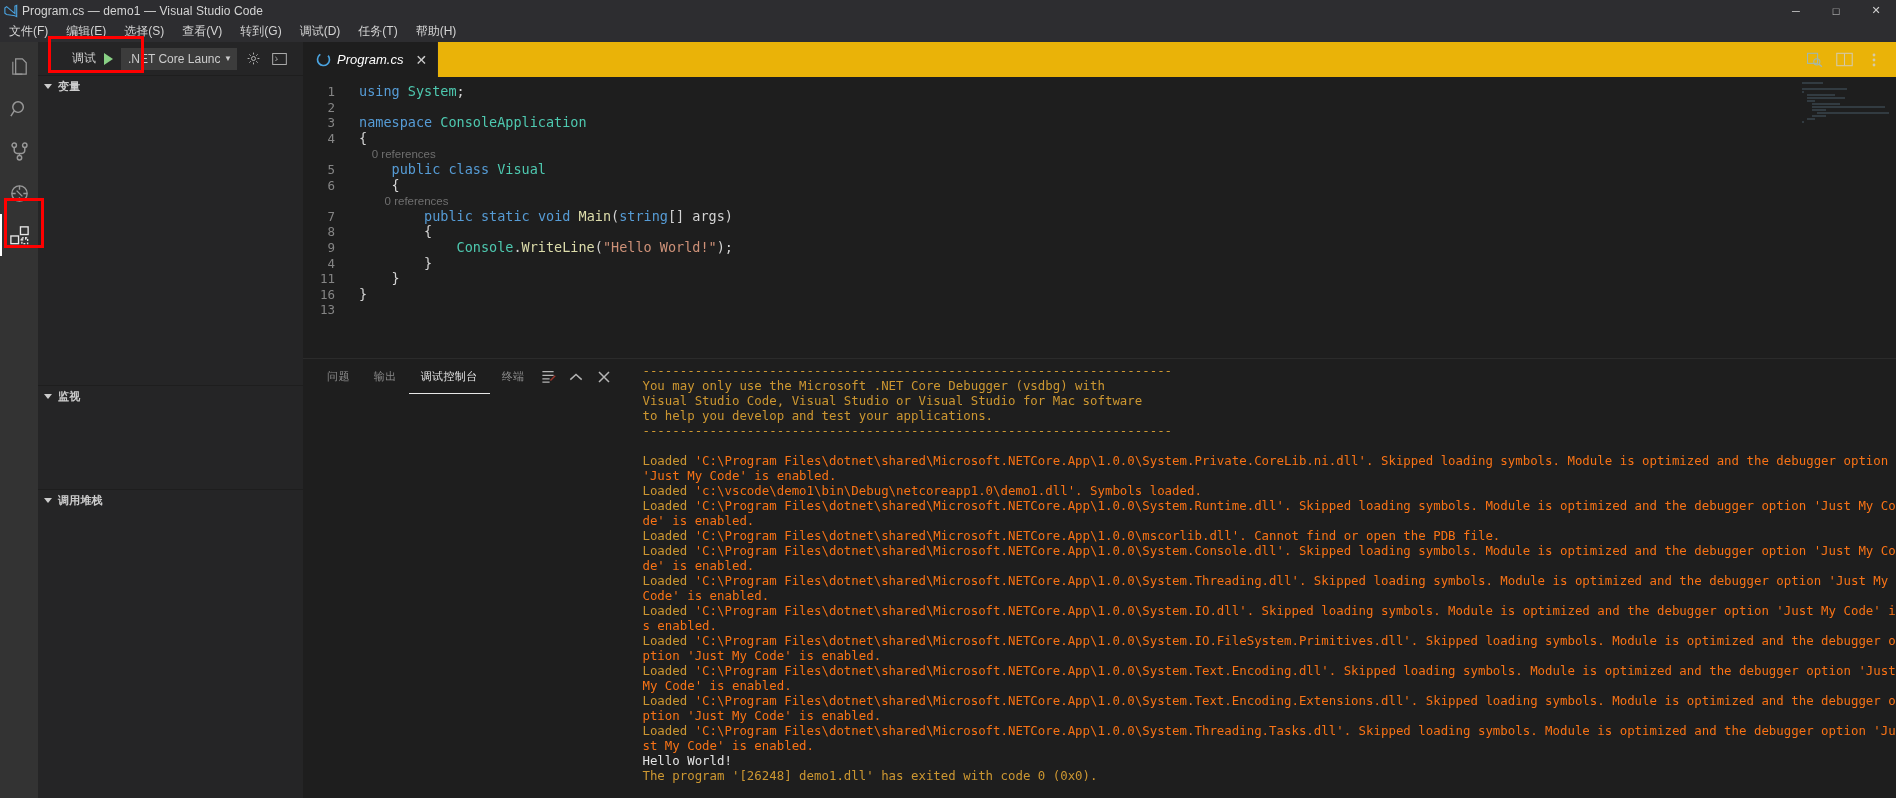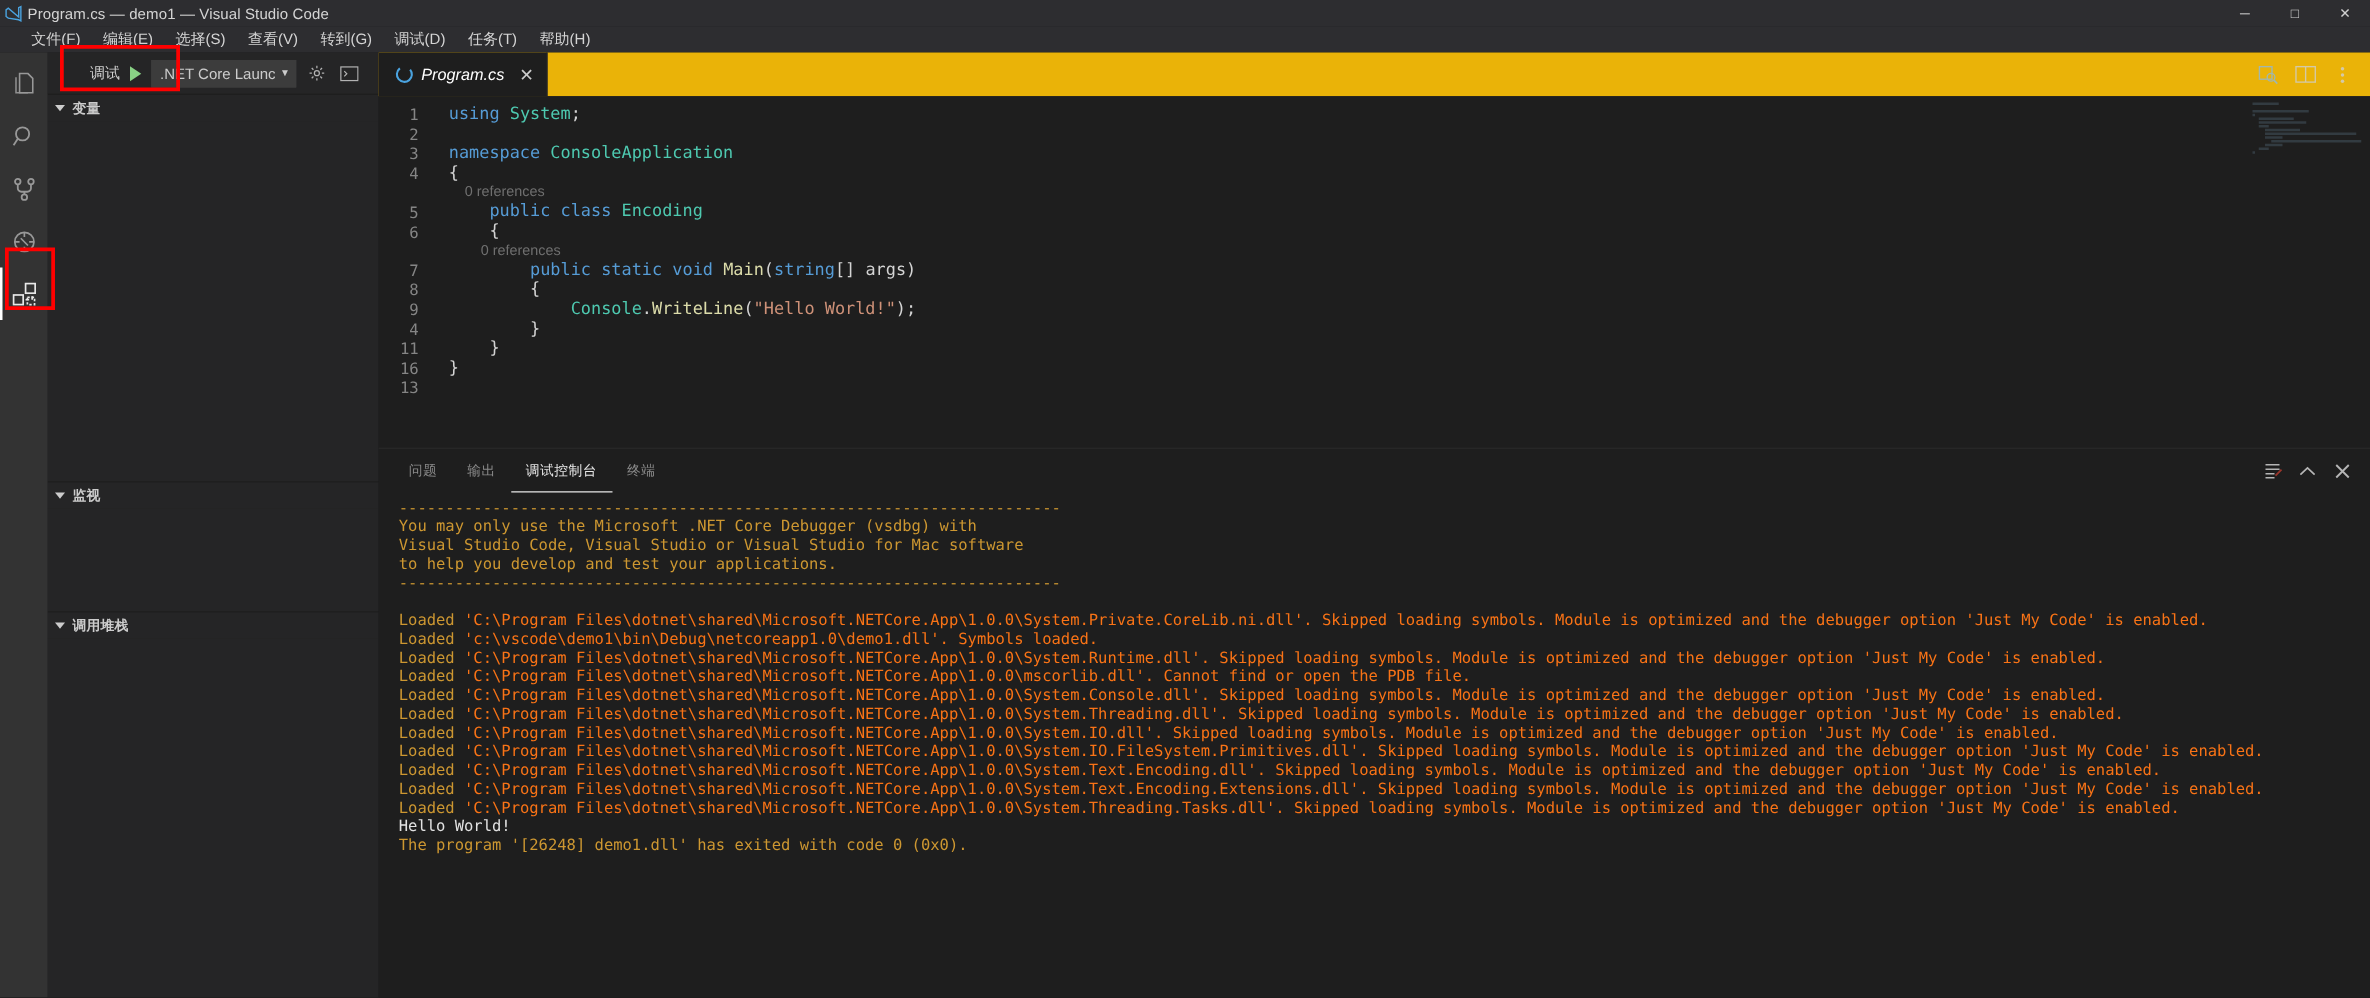--- a/index.html
+++ b/index.html
@@ -21,21 +21,21 @@
   .title-logo { width: 22px; display: flex; align-items: center; justify-content: center; }
   .title-logo svg { display:block; }
   .title-text { font-size: 12px; color: #d4d4d4; letter-spacing: .1px; }
   .win-controls { position: absolute; right: 0; top: 0; height: 21px; display: flex; }
   .win-btn { width: 40px; height: 21px; display: flex; align-items: center; justify-content: center;
              color: #d0d0d0; font-size: 11px; }
 
   
   .menubar {
     height: 21px; background: #2d2d30; display: flex; align-items: center;
-    flex: none; padding-left: 16px; font-size: 12px; color: #d4d4d4;
+    flex: none; padding-left: 0; font-size: 12px; color: #d4d4d4;
   }
   .menu-item { padding: 0 9px; line-height: 21px; white-space: nowrap; font-size: 12px; }
 
   
   .body-row { display: flex; flex: 1; min-height: 0; }
 
   
   .activitybar {
     width: 38px; background: #333333; flex: none;
     display: flex; flex-direction: column; align-items: center; padding-top: 4px;
@@ -123,21 +123,21 @@
   .s  { color: #ce9178; }   
   .p  { color: #d4d4d4; }   
   .indent-guide { color: #404040; }
   .minimap {
     position: absolute; right: 0; top: 4px; width: 100px; height: 100%;
     opacity: .6; pointer-events: none;
   }
   .mm-line { height: 2px; background: #6a8aa0; margin: 1px 0 1px 8px; opacity: .45; }
 
   
-  .panel { height: 440px; flex: none; background: #1e1e1e; display: flex; flex-direction: column;
+  .panel { height: 440px; flex: none; background: #1e1e1e; display: flex; flex-direction: row;
            border-top: 1px solid #2b2b2b; }
   .panel-tabs { height: 35px; display: flex; align-items: center; padding-left: 12px; gap: 0; flex: none; }
   .panel-tab {
     font-size: 11px; color: #8a8a8a; padding: 0 12px; height: 35px;
     display: flex; align-items: center; letter-spacing: .4px; text-transform: uppercase;
   }
   .panel-tab.active { color: #e7e7e7; border-bottom: 1px solid #e7e7e7; }
   .panel-actions { margin-left: auto; display: flex; align-items: center; gap: 4px; padding-right: 10px; }
   .panel-act { width: 24px; height: 24px; display: flex; align-items: center; justify-content: center; opacity: .85; }
   .console {
@@ -321,21 +321,21 @@
         </div>
       </div>
 
       <div class="editor">
         <div class="code-wrap" id="code-wrap">
             <div class="cline"><div class="gutter">1</div><div class="codetext"><span class="indent-guide"></span><span class="k">using</span><span class="p"> </span><span class="t">System</span><span class="p">;</span></div></div>
             <div class="cline"><div class="gutter">2</div><div class="codetext"> </div></div>
             <div class="cline"><div class="gutter">3</div><div class="codetext"><span class="indent-guide"></span><span class="k">namespace</span><span class="p"> </span><span class="t">ConsoleApplication</span></div></div>
             <div class="cline"><div class="gutter">4</div><div class="codetext"><span class="indent-guide"></span><span class="p">{</span></div></div>
             <div class="cline"><div class="gutter"></div><div class="codetext"><span class="ref-line">    0 references</span></div></div>
-            <div class="cline"><div class="gutter">5</div><div class="codetext"><span class="indent-guide">    </span><span class="k">public</span><span class="p"> </span><span class="k">class</span><span class="p"> </span><span class="t">Encoding</span></div></div>
+            <div class="cline"><div class="gutter">5</div><div class="codetext"><span class="indent-guide">    </span><span class="k">public</span><span class="p"> </span><span class="k">class</span><span class="p"> </span><span class="t">Visual</span></div></div>
             <div class="cline"><div class="gutter">6</div><div class="codetext"><span class="indent-guide">    </span><span class="p">{</span></div></div>
             <div class="cline"><div class="gutter"></div><div class="codetext"><span class="ref-line">        0 references</span></div></div>
             <div class="cline"><div class="gutter">7</div><div class="codetext"><span class="indent-guide">        </span><span class="k">public</span><span class="p"> </span><span class="k">static</span><span class="p"> </span><span class="k">void</span><span class="p"> </span><span class="m">Main</span><span class="p">(</span><span class="k">string</span><span class="p">[] args)</span></div></div>
             <div class="cline"><div class="gutter">8</div><div class="codetext"><span class="indent-guide">        </span><span class="p">{</span></div></div>
             <div class="cline"><div class="gutter">9</div><div class="codetext"><span class="indent-guide">            </span><span class="t">Console</span><span class="p">.</span><span class="m">WriteLine</span><span class="p">(</span><span class="s">"Hello World!"</span><span class="p">);</span></div></div>
             <div class="cline"><div class="gutter">4</div><div class="codetext"><span class="indent-guide">        </span><span class="p">}</span></div></div>
             <div class="cline"><div class="gutter">11</div><div class="codetext"><span class="indent-guide">    </span><span class="p">}</span></div></div>
             <div class="cline"><div class="gutter">16</div><div class="codetext"><span class="indent-guide"></span><span class="p">}</span></div></div>
             <div class="cline"><div class="gutter">13</div><div class="codetext"> </div></div>
           </div>

